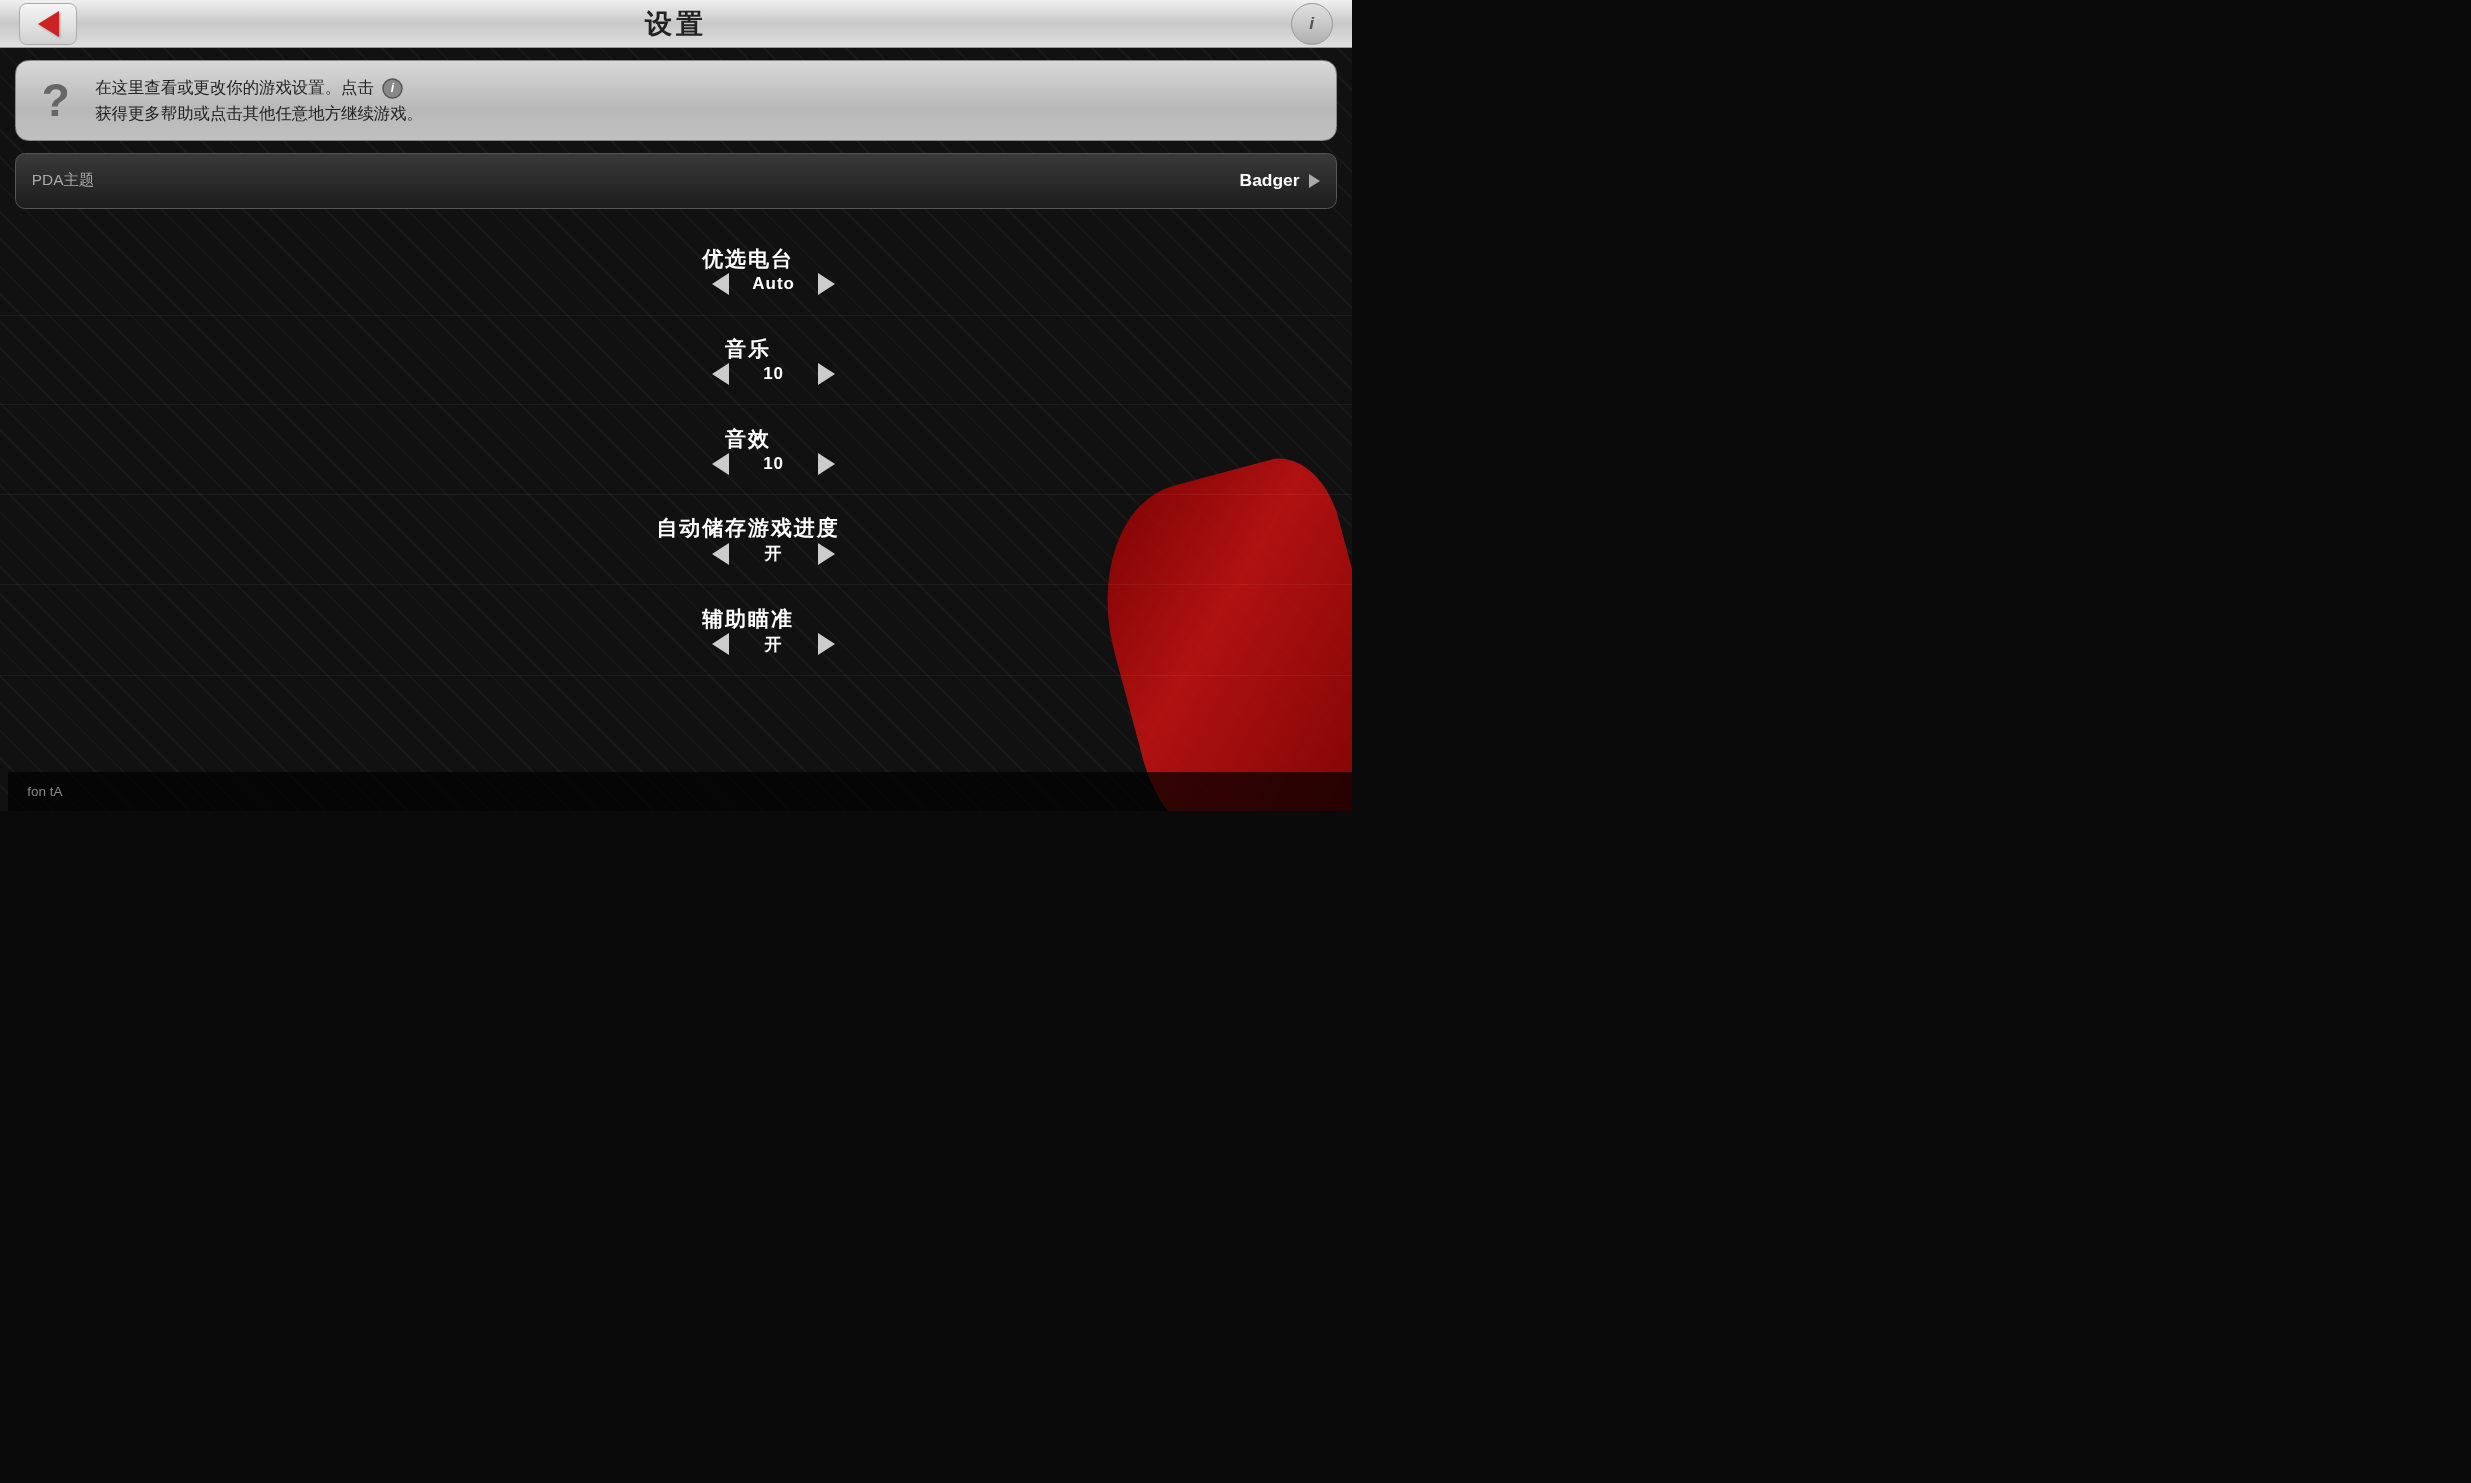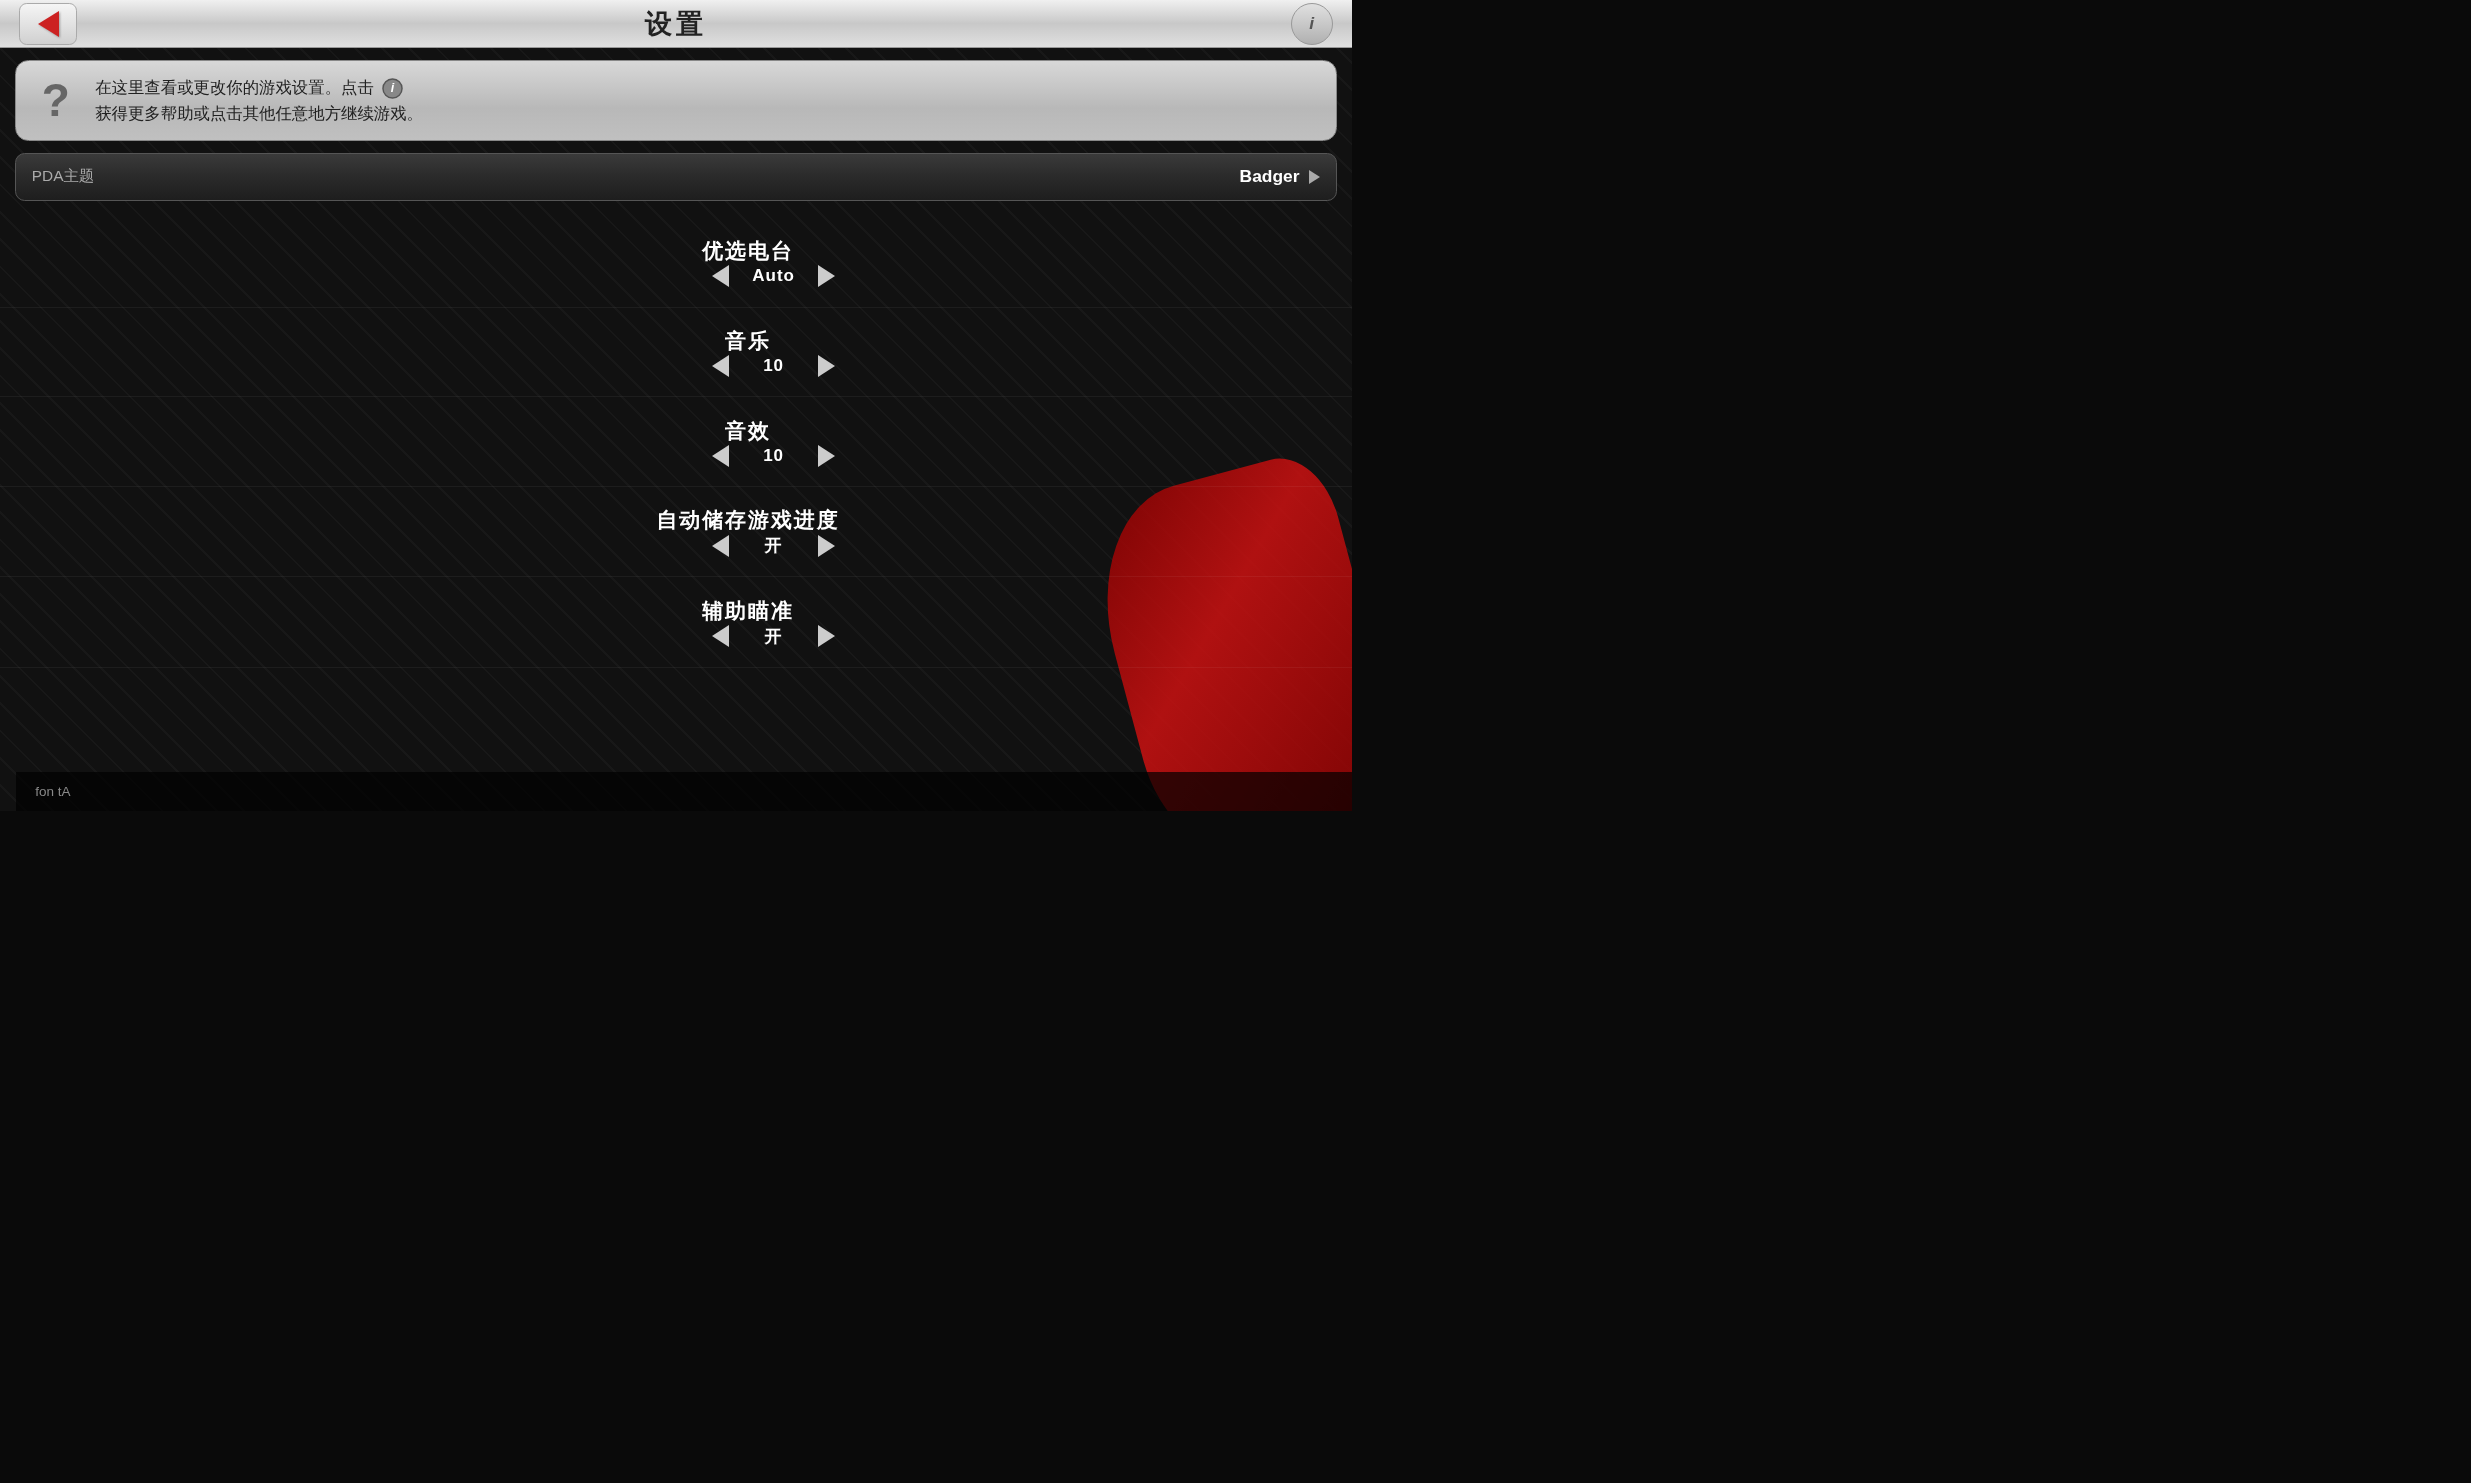--- a/index.html
+++ b/index.html
@@ -119,21 +119,21 @@
     }
 
     
     .theme-row {
       position: relative;
       z-index: 10;
       margin: 0 15.4px 7.7px 15.4px;
       background: linear-gradient(180deg, #3a3a3a 0%, #2a2a2a 50%, #1e1e1e 100%);
       border: 1px solid #555;
       border-radius: 9.7px;
-      height: 48px;
+      height: 56px;
       display: flex;
       align-items: center;
       padding: 0 15.4px;
     }
 
     .theme-label {
       color: #aaa;
       font-size: 15.4px;
       flex: 1;
     }
@@ -233,21 +233,21 @@
       background: linear-gradient(135deg, #8b0000 0%, #cc1111 40%, #8b0000 100%);
       border-radius: 40% 20% 0 30%;
       transform: rotate(-15deg);
       opacity: 0.85;
     }
 
     
     .bottom-bar {
       position: absolute;
       bottom: 0;
-      left: 16px;
+      left: 8px;
       right: 0;
       height: 39px;
       background: rgba(0,0,0,0.7);
       display: flex;
       align-items: center;
       padding: 0 19.3px;
       z-index: 20;
     }
 
     .bottom-text {

